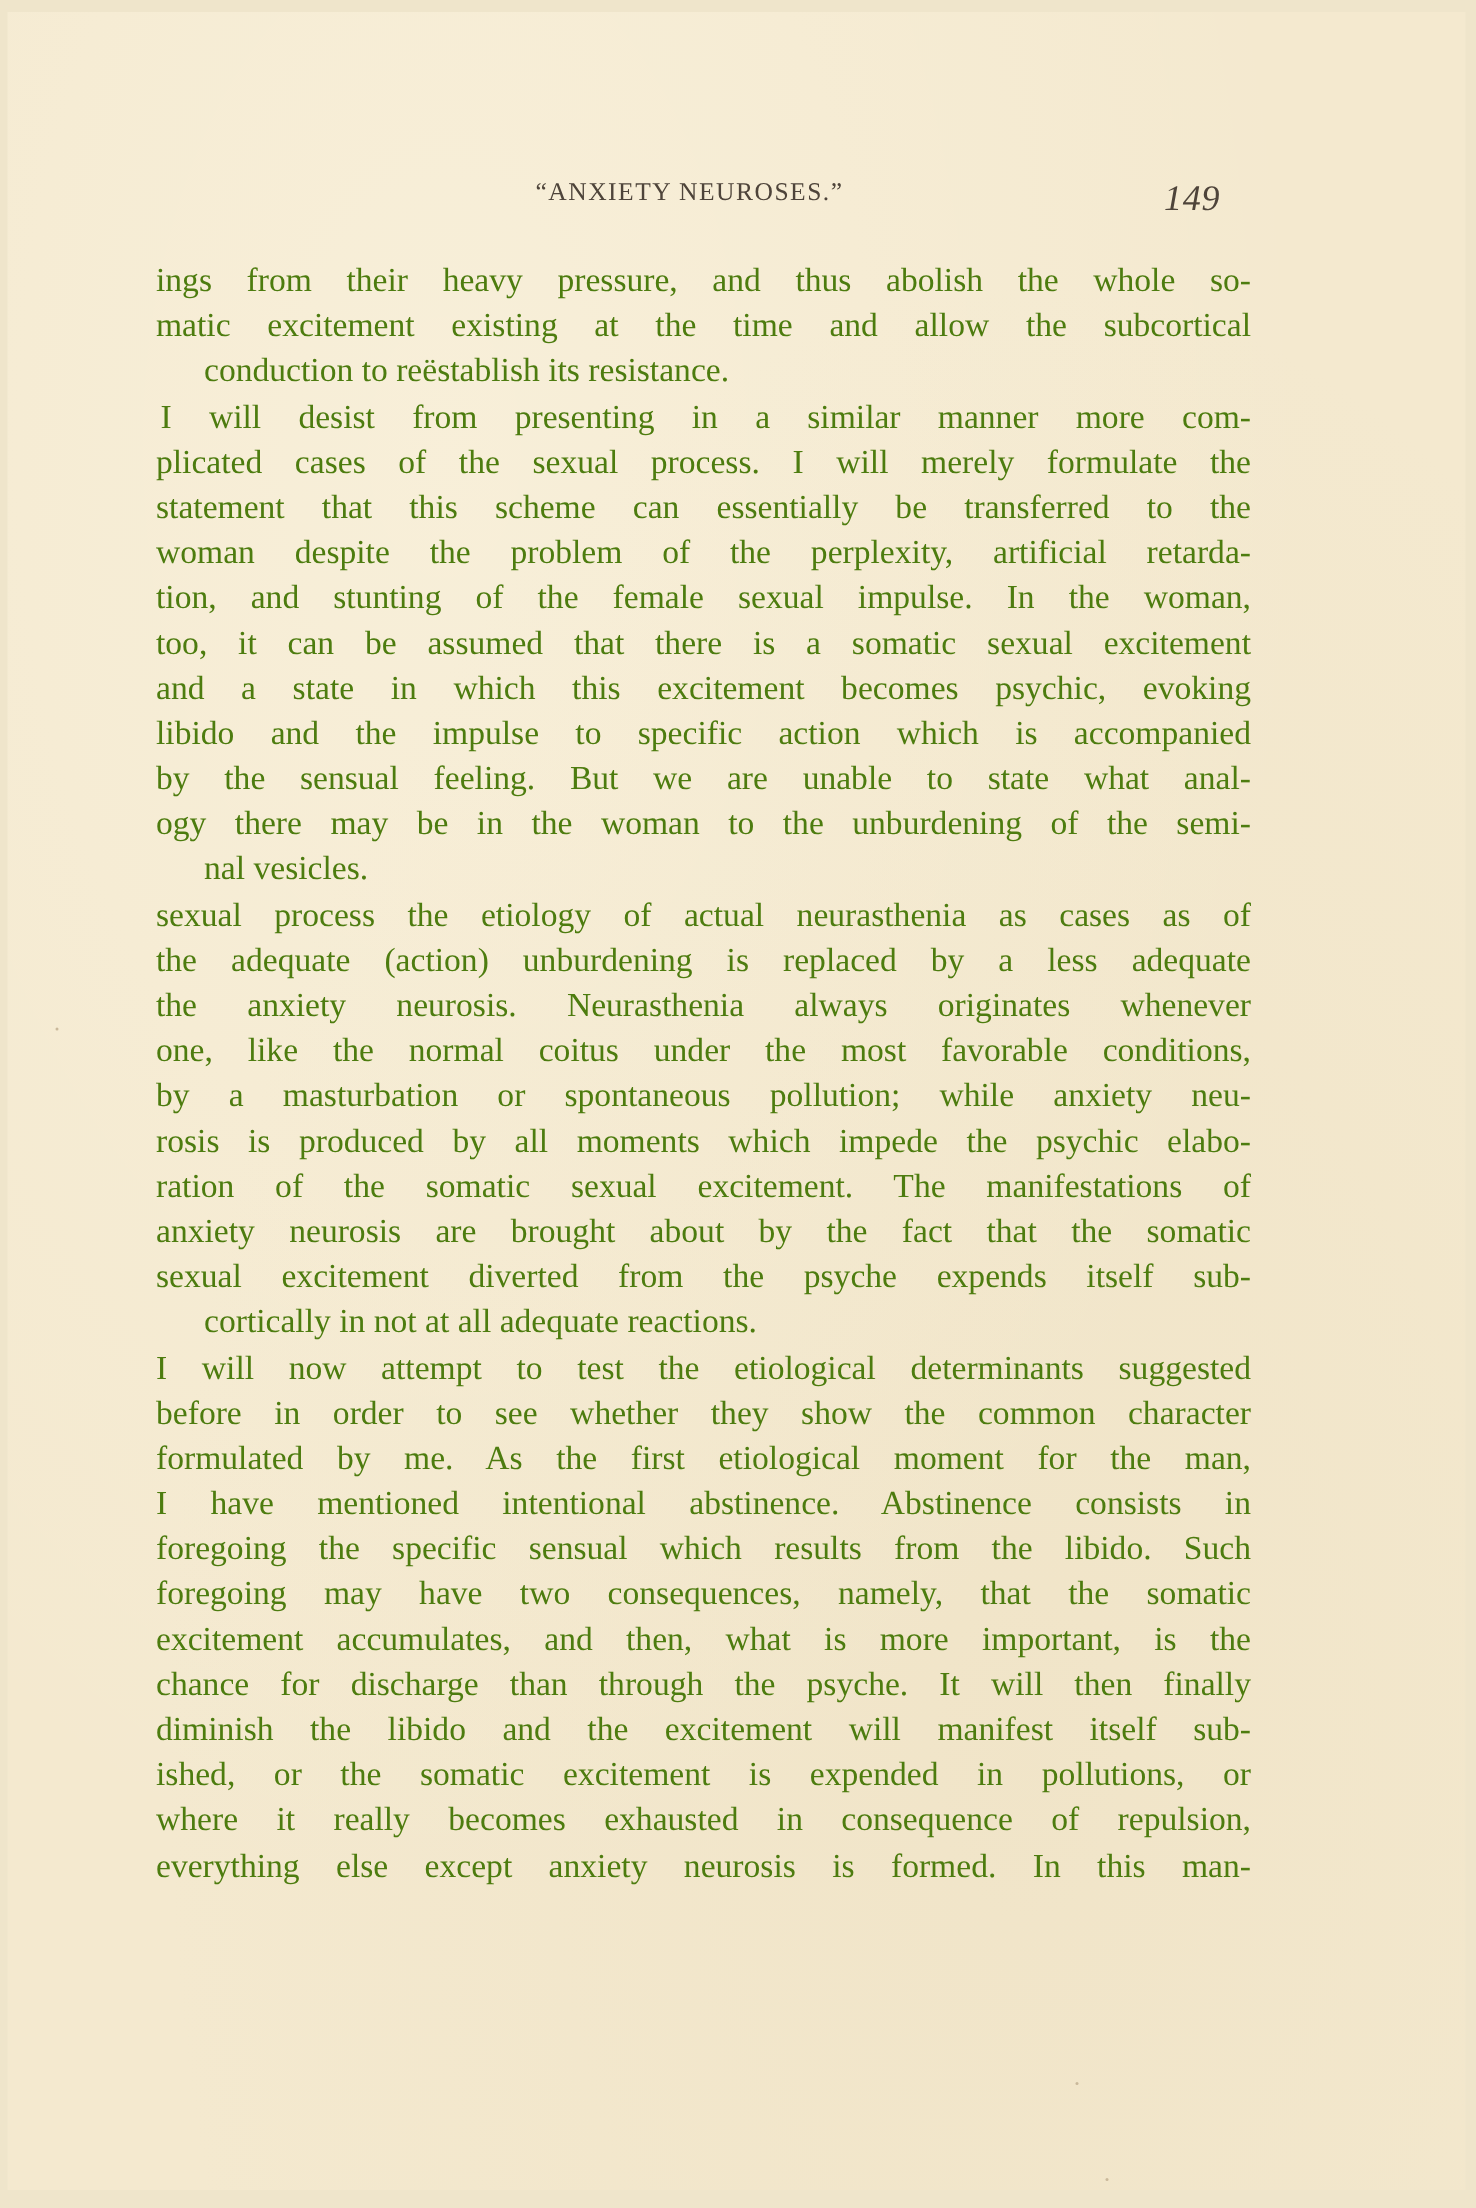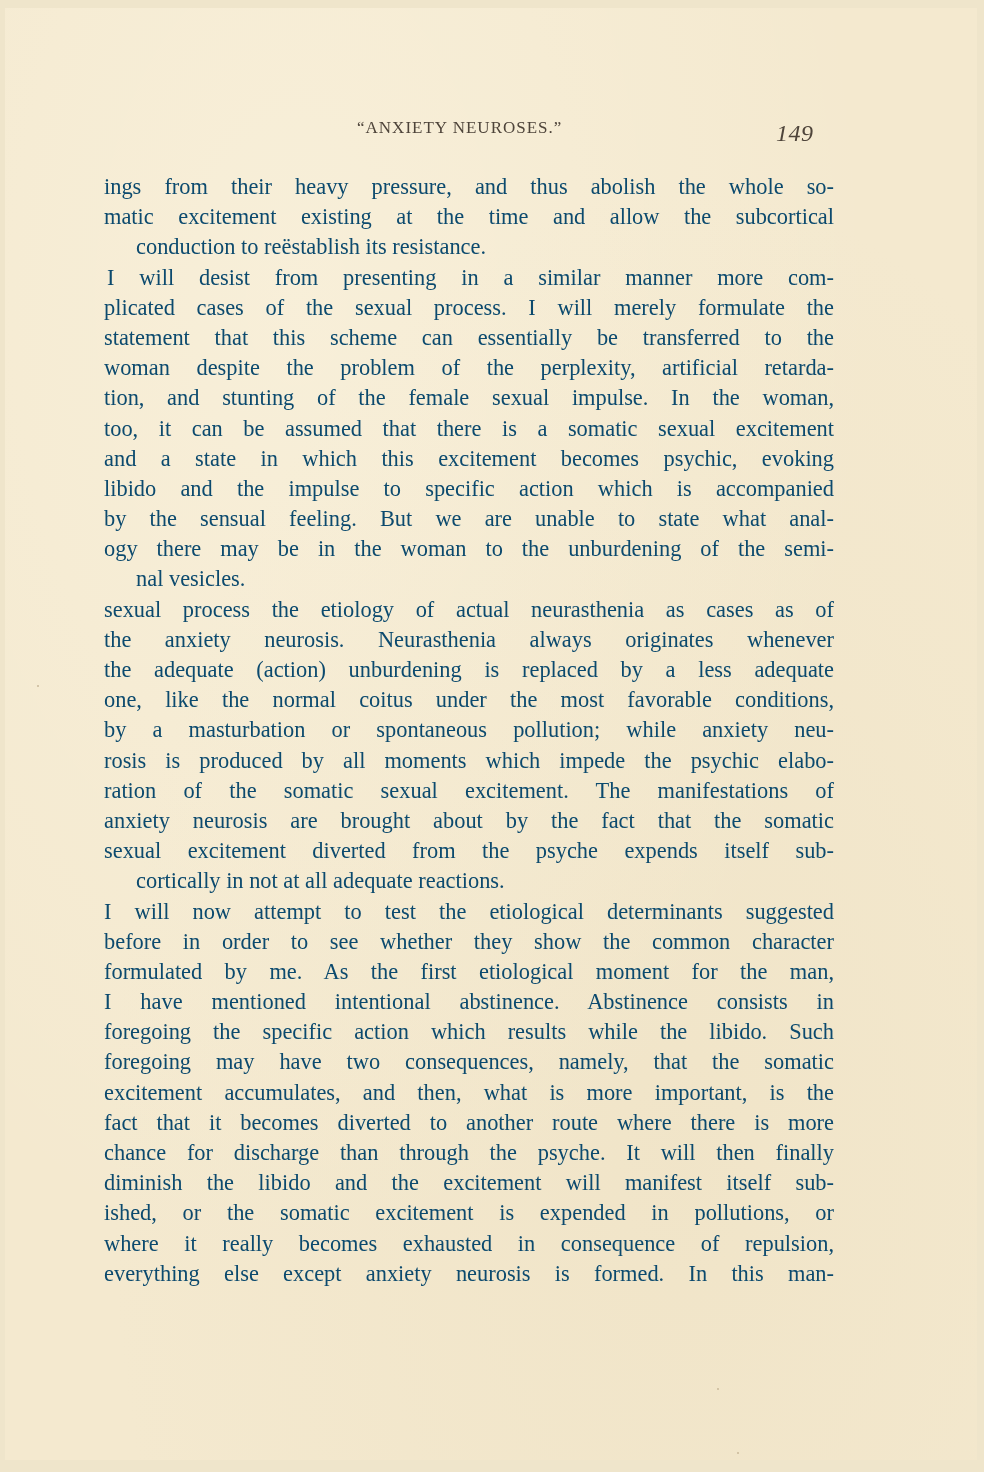--- a/index.html
+++ b/index.html
@@ -26,21 +26,21 @@
       font-variant: small-caps;
     }
     .page-number {
       position: absolute; left: 776px; top: 2px;
       font-size: 24px; letter-spacing: 0.5px; font-style: italic;
     }
     .body-text {
       position: absolute; left: 104px; top: 172px; width: 730px;
       font-family: "Liberation Serif", serif;
       font-size: 22.4px; line-height: 30.2px;
-      color: #0c4a6e;
+      color: #4d7c0f;
       text-align: justify;
     }
     .para { margin: 0; }
     .line {
       display: block;
       text-align: justify;
       text-align-last: justify;
       white-space: nowrap;
       height: 30.2px;
     }
@@ -79,38 +79,37 @@
     <span class="line">tion, and stunting of the female sexual impulse. In the woman,</span>
     <span class="line">too, it can be assumed that there is a somatic sexual excitement</span>
     <span class="line">and a state in which this excitement becomes psychic, evoking</span>
     <span class="line">libido and the impulse to specific action which is accompanied</span>
     <span class="line">by the sensual feeling. But we are unable to state what anal-</span>
     <span class="line">ogy there may be in the woman to the unburdening of the semi-</span>
     <span class="line last">nal vesicles.</span>
   </div>
   <div class="para">
     <span class="line">sexual process the etiology of actual neurasthenia as cases as of</span>
+    <span class="line">the adequate (action) unburdening is replaced by a less adequate</span>
     <span class="line">the anxiety neurosis. Neurasthenia always originates whenever</span>
-    <span class="line">the adequate (action) unburdening is replaced by a less adequate</span>
     <span class="line">one, like the normal coitus under the most favorable conditions,</span>
     <span class="line">by a masturbation or spontaneous pollution; while anxiety neu-</span>
     <span class="line">rosis is produced by all moments which impede the psychic elabo-</span>
     <span class="line">ration of the somatic sexual excitement. The manifestations of</span>
     <span class="line">anxiety neurosis are brought about by the fact that the somatic</span>
     <span class="line">sexual excitement diverted from the psyche expends itself sub-</span>
     <span class="line last">cortically in not at all adequate reactions.</span>
   </div>
   <div class="para">
     <span class="line">I will now attempt to test the etiological determinants suggested</span>
     <span class="line">before in order to see whether they show the common character</span>
     <span class="line">formulated by me. As the first etiological moment for the man,</span>
     <span class="line">I have mentioned intentional abstinence. Abstinence consists in</span>
-    <span class="line">foregoing the specific action which results while the libido. Such</span>
+    <span class="line">foregoing the specific sensual which results from the libido. Such</span>
     <span class="line">foregoing may have two consequences, namely, that the somatic</span>
     <span class="line">excitement accumulates, and then, what is more important, is the</span>
-    <span class="line">fact that it becomes diverted to another route where there is more</span>
     <span class="line">chance for discharge than through the psyche. It will then finally</span>
     <span class="line">diminish the libido and the excitement will manifest itself sub-</span>
     <span class="line">ished, or the somatic excitement is expended in pollutions, or</span>
     <span class="line">where it really becomes exhausted in consequence of repulsion,</span>
     <span class="line">everything else except anxiety neurosis is formed. In this man-</span>
   </div>
 </div>
 
 </body></html>

